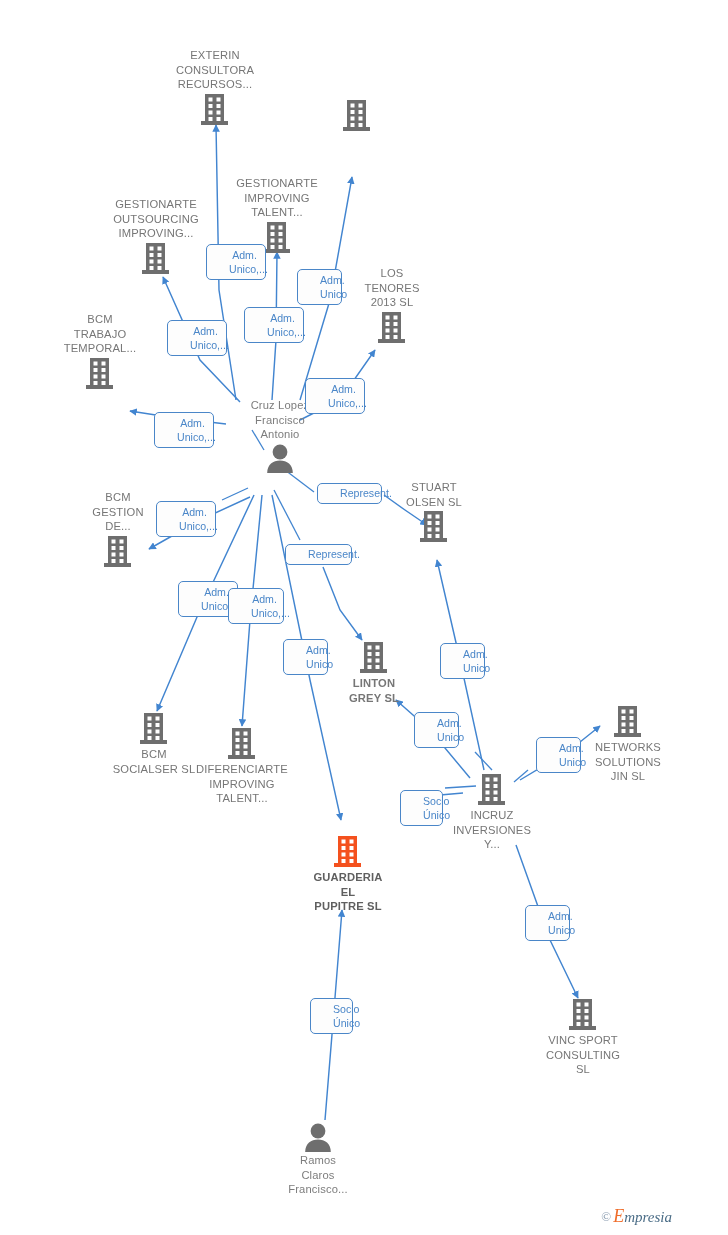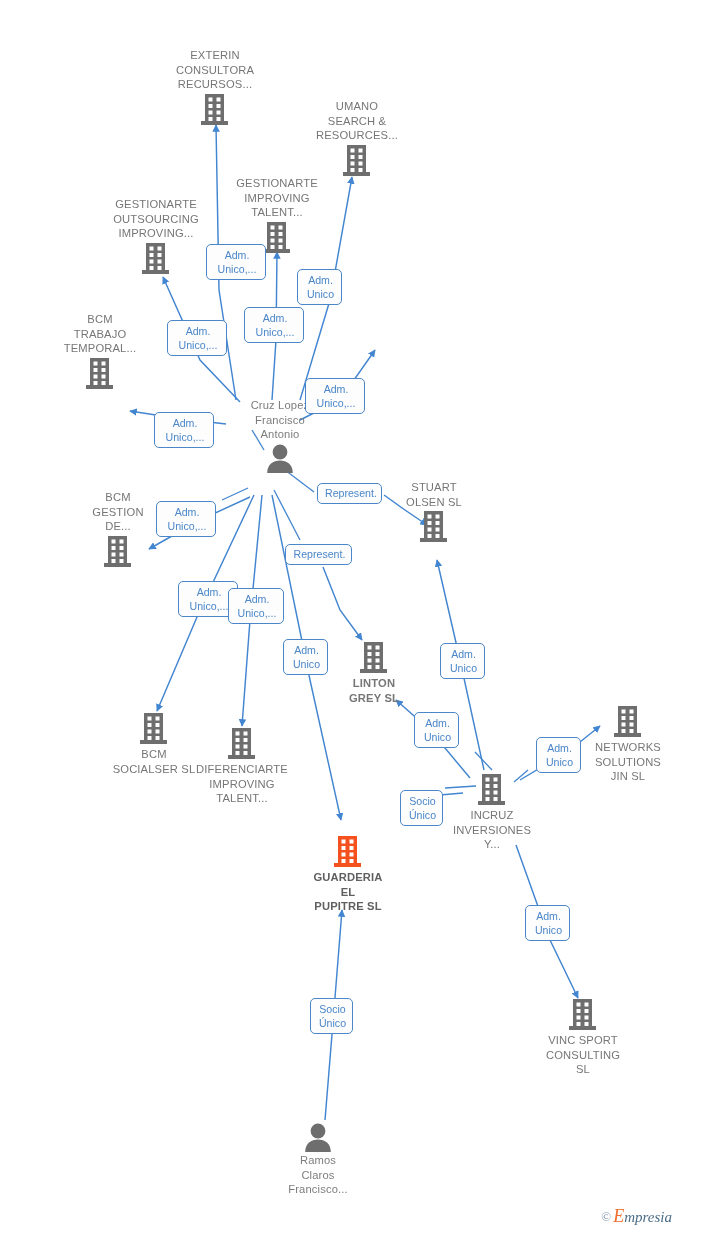--- a/index.html
+++ b/index.html
@@ -60,21 +60,21 @@
   .edge-label {
     position: absolute;
     box-sizing: border-box;
     border: 1px solid #4a86c8;
     border-radius: 5px;
     background: #fdfdfd;
     color: #4a86c8;
     font-size: 10.6px;
     line-height: 14px;
     text-align: center;
-    padding: 3px 5px 4px 7px;
+    padding: 3px 5px 4px 22px;
     white-space: pre-line;
     pointer-events: auto;
   }
   .watermark {
     position: absolute;
     right: 8px;
     bottom: 8px;
     font-size: 15px;
     color: #7a8fa6;
     font-family: "Liberation Serif", serif;
@@ -159,23 +159,20 @@
           <rect x="8.5" y="17.5" width="4" height="4"></rect>
             <rect x="16.5" y="17.5" width="4" height="4"></rect>
           <rect x="8.5" y="24" width="4" height="4"></rect>
             <rect x="16.5" y="24" width="4" height="4"></rect>
         </g>
       </svg>
     </span>
   </div>
 
   <div class="node company label-above" style="left:357px; top:99px;">
-    <span class="node-label">UMANO
-SEARCH &amp;
-RESOURCES...</span>
     <span class="glyph">
       <svg width="30" height="34" viewBox="0 0 30 34" aria-hidden="true">
         <rect x="5" y="1" width="19" height="27" fill="#6e6e6e"></rect>
         <rect x="1" y="28" width="27" height="4" fill="#6e6e6e"></rect>
         <g fill="#ffffff">
           <rect x="8.5" y="4.5" width="4" height="4"></rect>
             <rect x="16.5" y="4.5" width="4" height="4"></rect>
           <rect x="8.5" y="11" width="4" height="4"></rect>
             <rect x="16.5" y="11" width="4" height="4"></rect>
           <rect x="8.5" y="17.5" width="4" height="4"></rect>
@@ -224,20 +221,41 @@
             <rect x="16.5" y="11" width="4" height="4"></rect>
           <rect x="8.5" y="17.5" width="4" height="4"></rect>
             <rect x="16.5" y="17.5" width="4" height="4"></rect>
           <rect x="8.5" y="24" width="4" height="4"></rect>
             <rect x="16.5" y="24" width="4" height="4"></rect>
         </g>
       </svg>
     </span>
   </div>
 
+  <div class="node company label-above" style="left:392px; top:266px;">
+    <span class="node-label">LOS
+TENORES
+2013  SL</span>
+    <span class="glyph">
+      <svg width="30" height="34" viewBox="0 0 30 34" aria-hidden="true">
+        <rect x="5" y="1" width="19" height="27" fill="#6e6e6e"></rect>
+        <rect x="1" y="28" width="27" height="4" fill="#6e6e6e"></rect>
+        <g fill="#ffffff">
+          <rect x="8.5" y="4.5" width="4" height="4"></rect>
+            <rect x="16.5" y="4.5" width="4" height="4"></rect>
+          <rect x="8.5" y="11" width="4" height="4"></rect>
+            <rect x="16.5" y="11" width="4" height="4"></rect>
+          <rect x="8.5" y="17.5" width="4" height="4"></rect>
+            <rect x="16.5" y="17.5" width="4" height="4"></rect>
+          <rect x="8.5" y="24" width="4" height="4"></rect>
+            <rect x="16.5" y="24" width="4" height="4"></rect>
+        </g>
+      </svg>
+    </span>
+  </div>
 
   <div class="node company label-above" style="left:100px; top:312px;">
     <span class="node-label">BCM
 TRABAJO
 TEMPORAL...</span>
     <span class="glyph">
       <svg width="30" height="34" viewBox="0 0 30 34" aria-hidden="true">
         <rect x="5" y="1" width="19" height="27" fill="#6e6e6e"></rect>
         <rect x="1" y="28" width="27" height="4" fill="#6e6e6e"></rect>
         <g fill="#ffffff">

